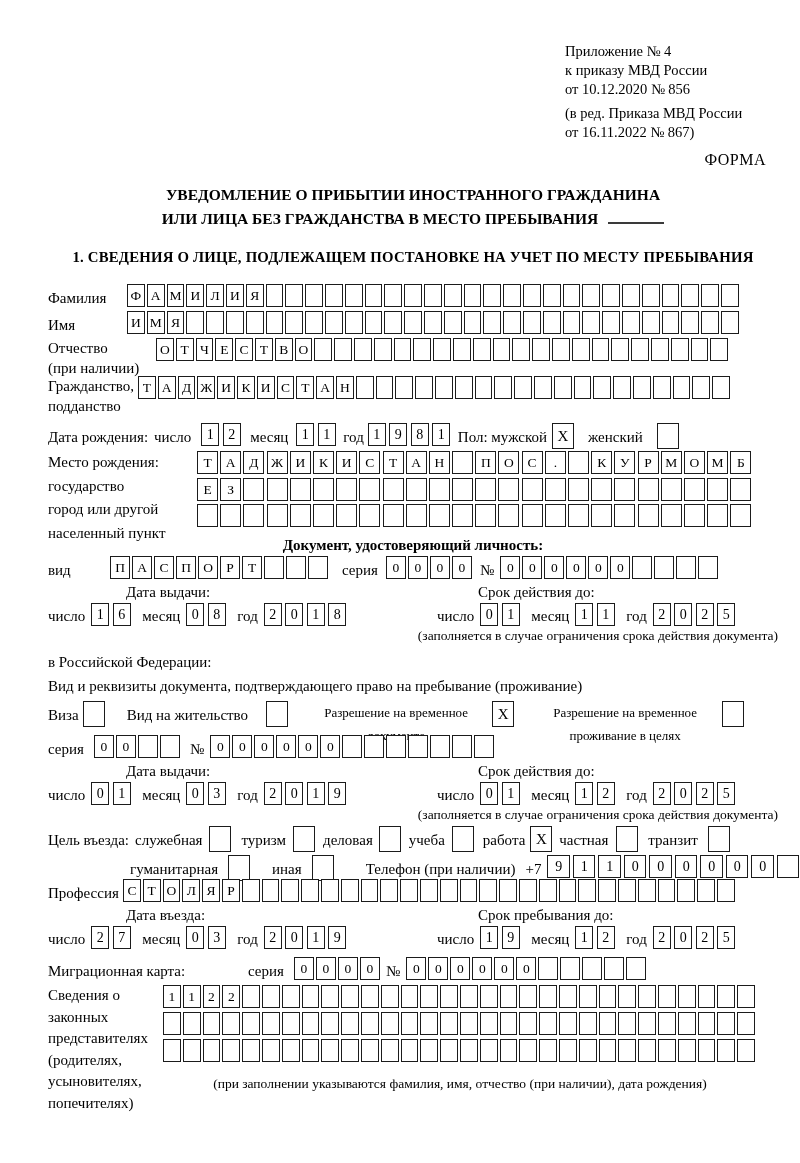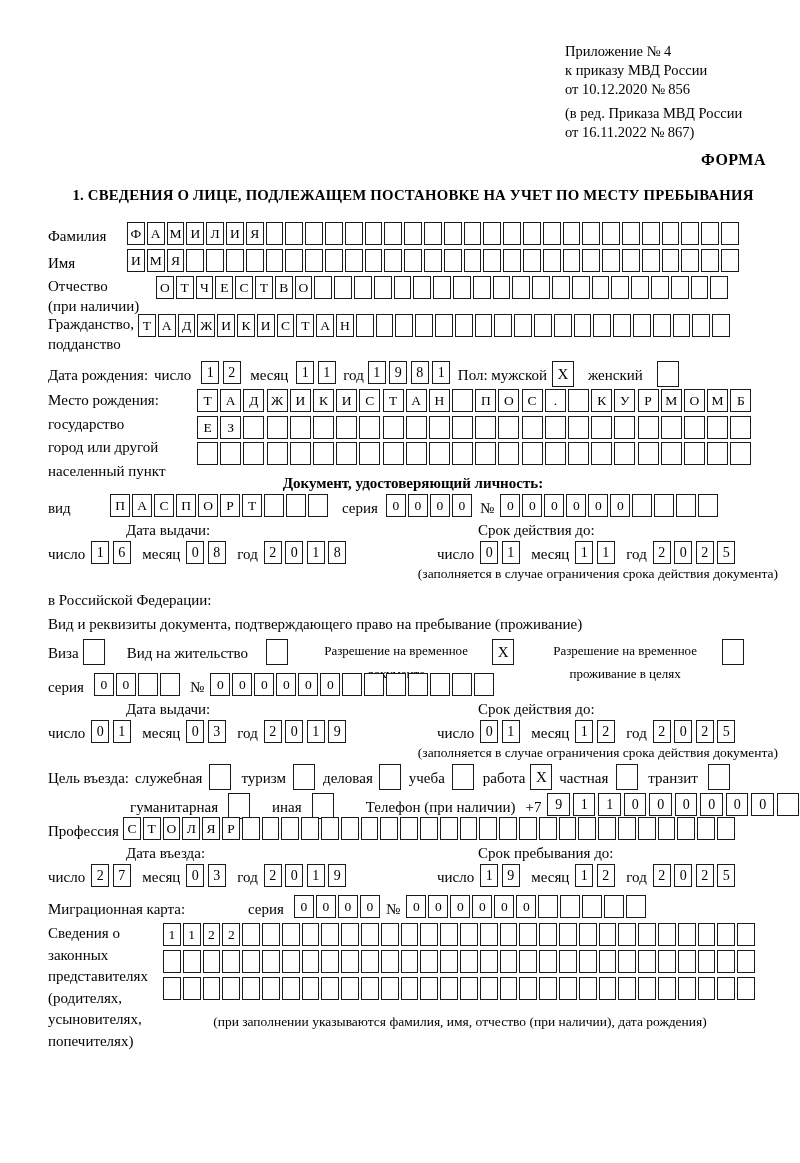--- a/index.html
+++ b/index.html
@@ -5,21 +5,21 @@
   html,body{margin:0;padding:0;background:#fff;}
   .page{
     position:relative; width:800px; height:1163px; box-sizing:border-box;
     background:#fff; color:#000;
     font-family:"Liberation Serif","DejaVu Serif",serif;
     padding:42px 22px 0 48px; overflow:hidden; font-size:15px;
   }
   .annex{display:flex; justify-content:flex-end;}
   .annex-inner{width:215px; font-size:14.5px; line-height:19px; margin-right:-2px;}
   .annex-note{margin-top:5px;}
-  .forma{text-align:right; padding-right:12px; font-weight:bold; font-size:16px; margin-top:9px; letter-spacing:.5px;}
+  .forma{text-align:right; padding-right:12px; font-weight:normal; font-size:16px; margin-top:9px; letter-spacing:.5px;}
   .title{text-align:center; font-weight:bold; font-size:15.5px; line-height:24px; margin-top:14px;}
   .blank-line{display:inline-block; width:56px; border-bottom:2.2px solid #3a3a3a; margin-left:10px;}
   .section-title{text-align:center; font-weight:bold; font-size:14.8px; margin-top:18px; letter-spacing:.2px;}
   .frow{display:flex; align-items:flex-start;}
   .lbl{line-height:20px; padding-top:4px; white-space:nowrap;}
   .multi-lbl div{line-height:20px; white-space:nowrap;}
   .boxes{display:flex; flex-wrap:nowrap;}
   .cell{
     box-sizing:content-box; flex:0 0 auto; width:15.8px; height:21px;
     border:1.6px solid #1b1b1b; margin-right:2px; text-align:center;
@@ -52,20 +52,24 @@
       <div>Приложение № 4</div>
       <div>к приказу МВД России</div>
       <div>от 10.12.2020 № 856</div>
       <div class="annex-note">(в ред. Приказа МВД России</div>
       <div>от 16.11.2022 № 867)</div>
     </div>
   </div>
 
   <div class="forma">ФОРМА</div>
 
+  <div class="title">
+    <div>УВЕДОМЛЕНИЕ О ПРИБЫТИИ ИНОСТРАННОГО ГРАЖДАНИНА</div>
+    <div><span>ИЛИ ЛИЦА БЕЗ ГРАЖДАНСТВА В МЕСТО ПРЕБЫВАНИЯ</span><span class="blank-line"></span></div>
+  </div>
 
   <div class="section-title">1. СВЕДЕНИЯ О ЛИЦЕ, ПОДЛЕЖАЩЕМ ПОСТАНОВКЕ НА УЧЕТ ПО МЕСТУ ПРЕБЫВАНИЯ</div>
 
   <div class="frow" style="margin-top:18px">
     <span class="lbl" style="width:79px">Фамилия</span>
     <span class="boxes">
         <span class="cell">Ф</span>
         <span class="cell">А</span>
         <span class="cell">М</span>
         <span class="cell">И</span>

